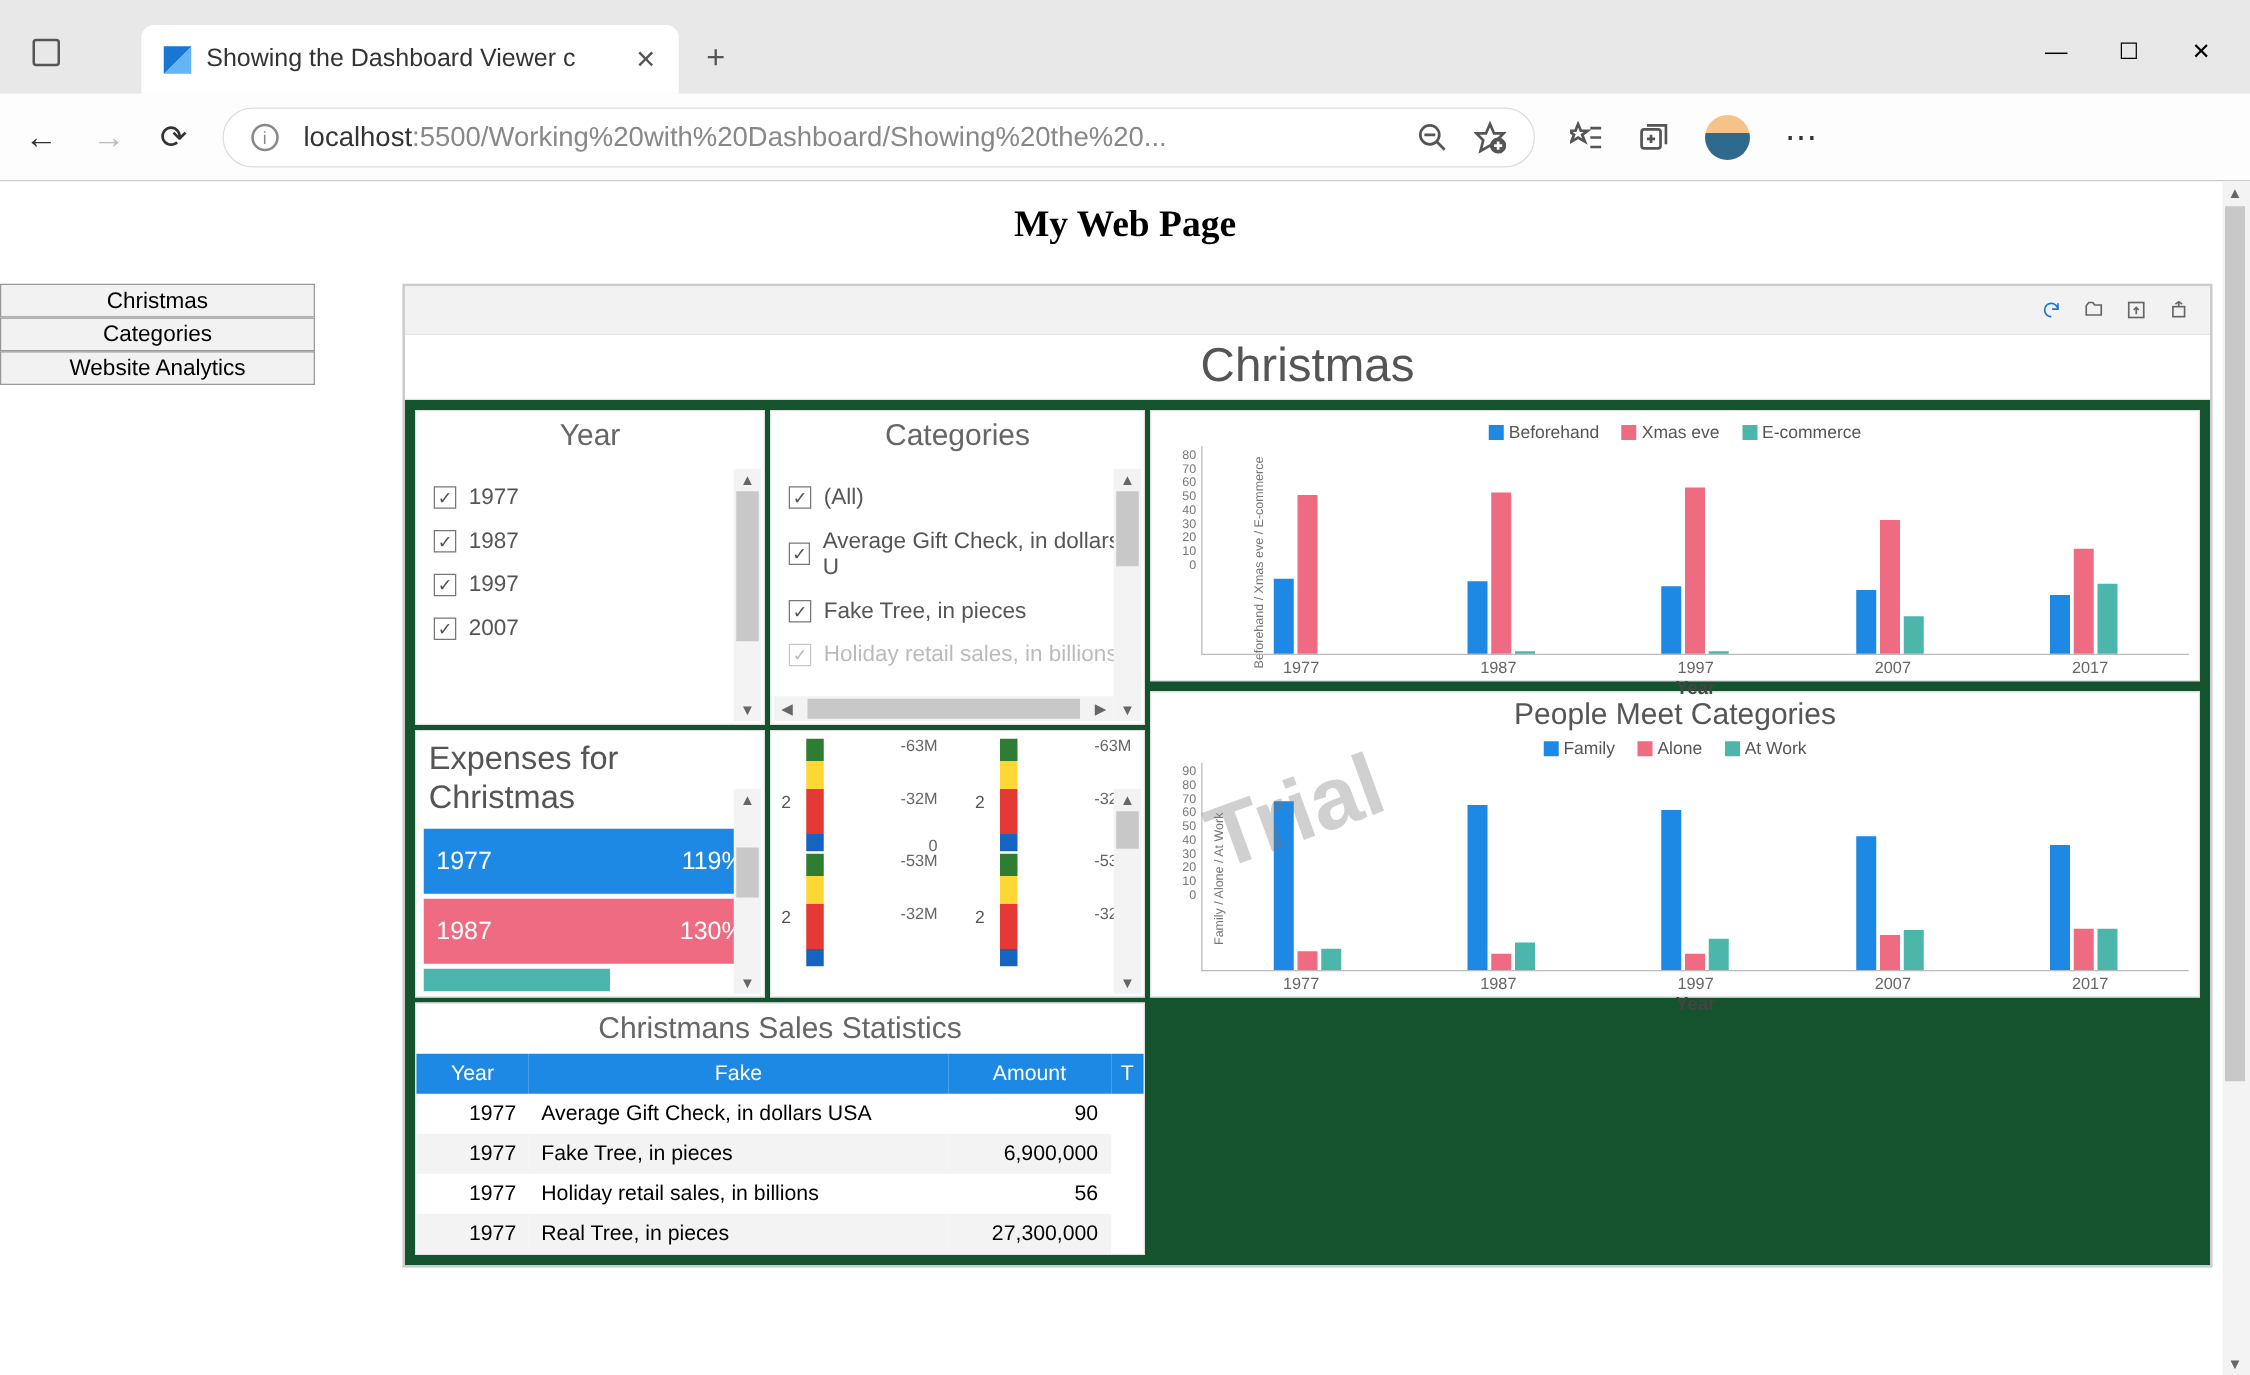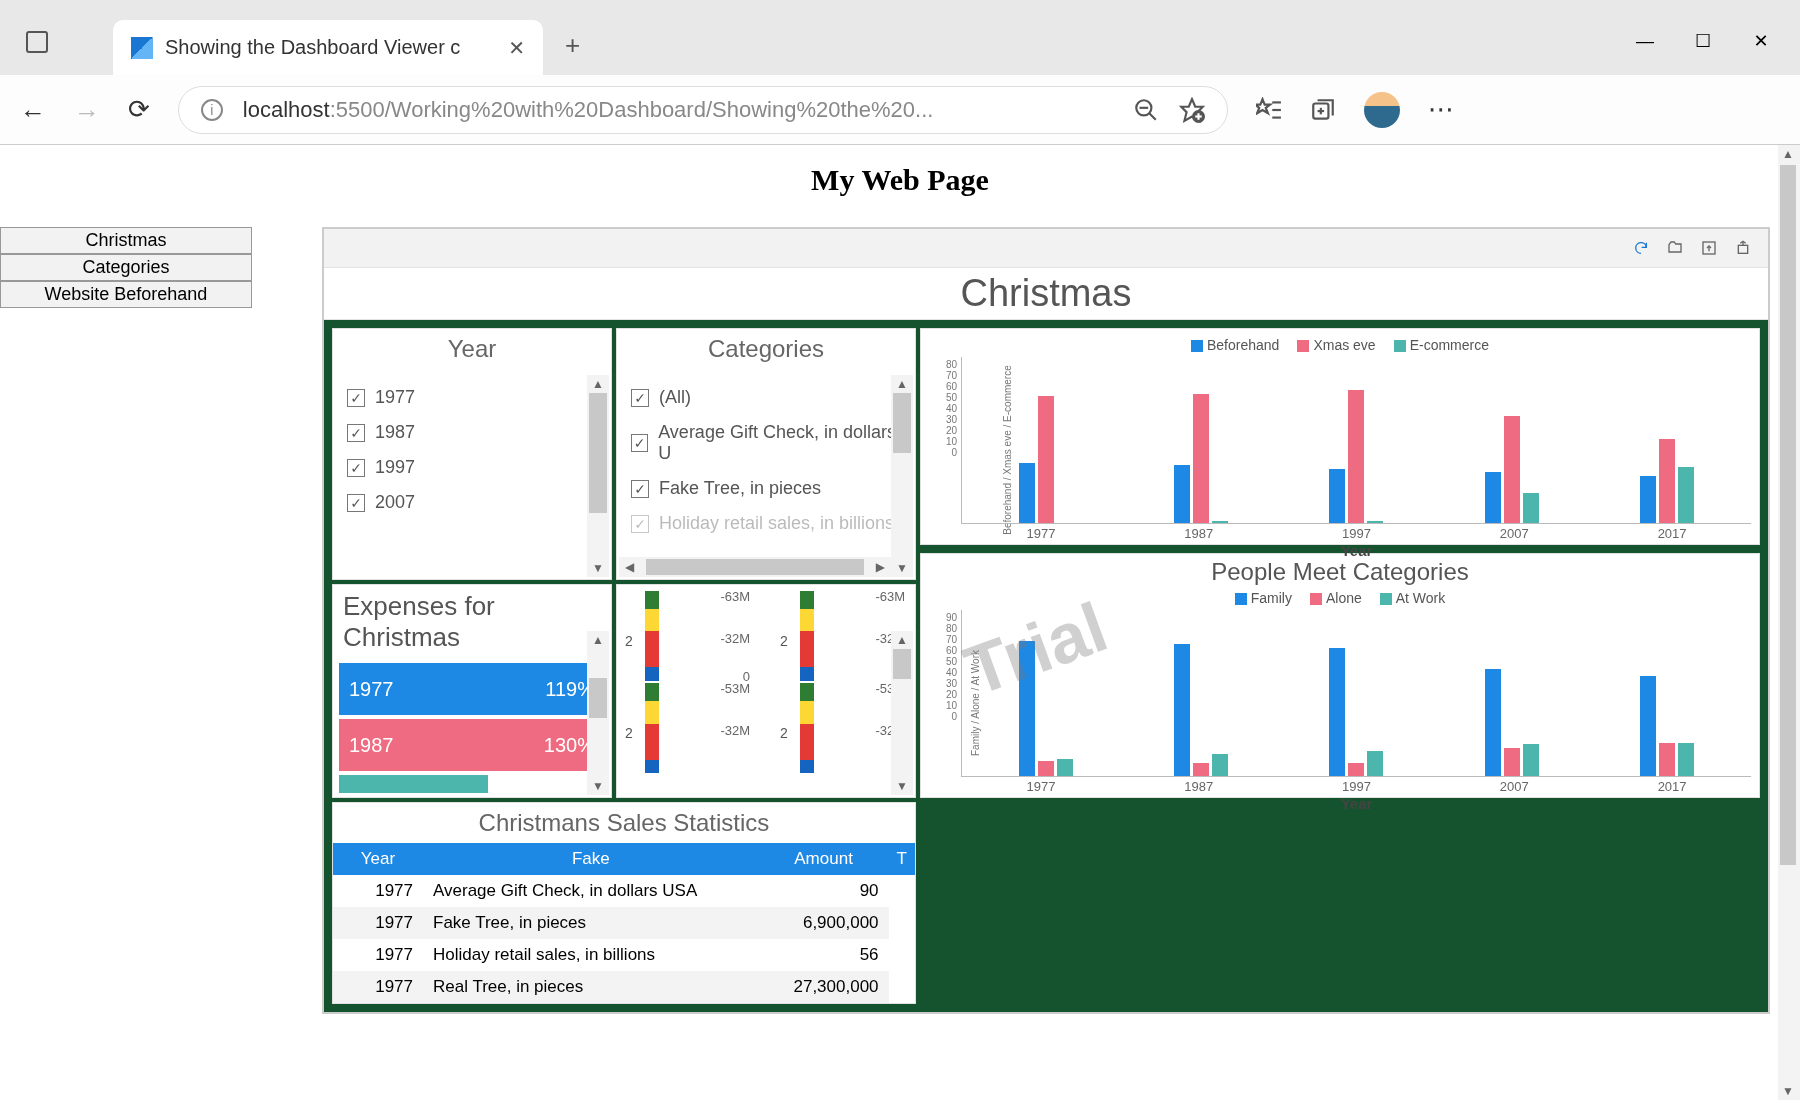--- a/index.html
+++ b/index.html
@@ -165,21 +165,21 @@
   <div class="avatar"></div>
   <div class="nav-btn">⋯</div>
 </div>
 
 <div class="content-col">
   <div class="page-title">My Web Page</div>
   <div class="body-row">
     <div class="left-list">
       <button>Christmas</button>
       <button>Categories</button>
-      <button>Website Beforehand</button>
+      <button>Website Analytics</button>
     </div>
 
     <div class="dash-frame">
       <div class="dash-toolbar">
         <svg class="dash-tool" viewBox="0 0 24 24" fill="none" stroke="#1976d2" stroke-width="2">
             <path d="M20 11A8 8 0 1 0 12 20"></path>
             <polyline points="20,4 20,11 13,11"></polyline>
           </svg>
         <svg class="dash-tool" viewBox="0 0 24 24" fill="none" stroke="#666" stroke-width="2">
             <path d="M3 7l3-4h5l2 3h8v12H3z"></path>

